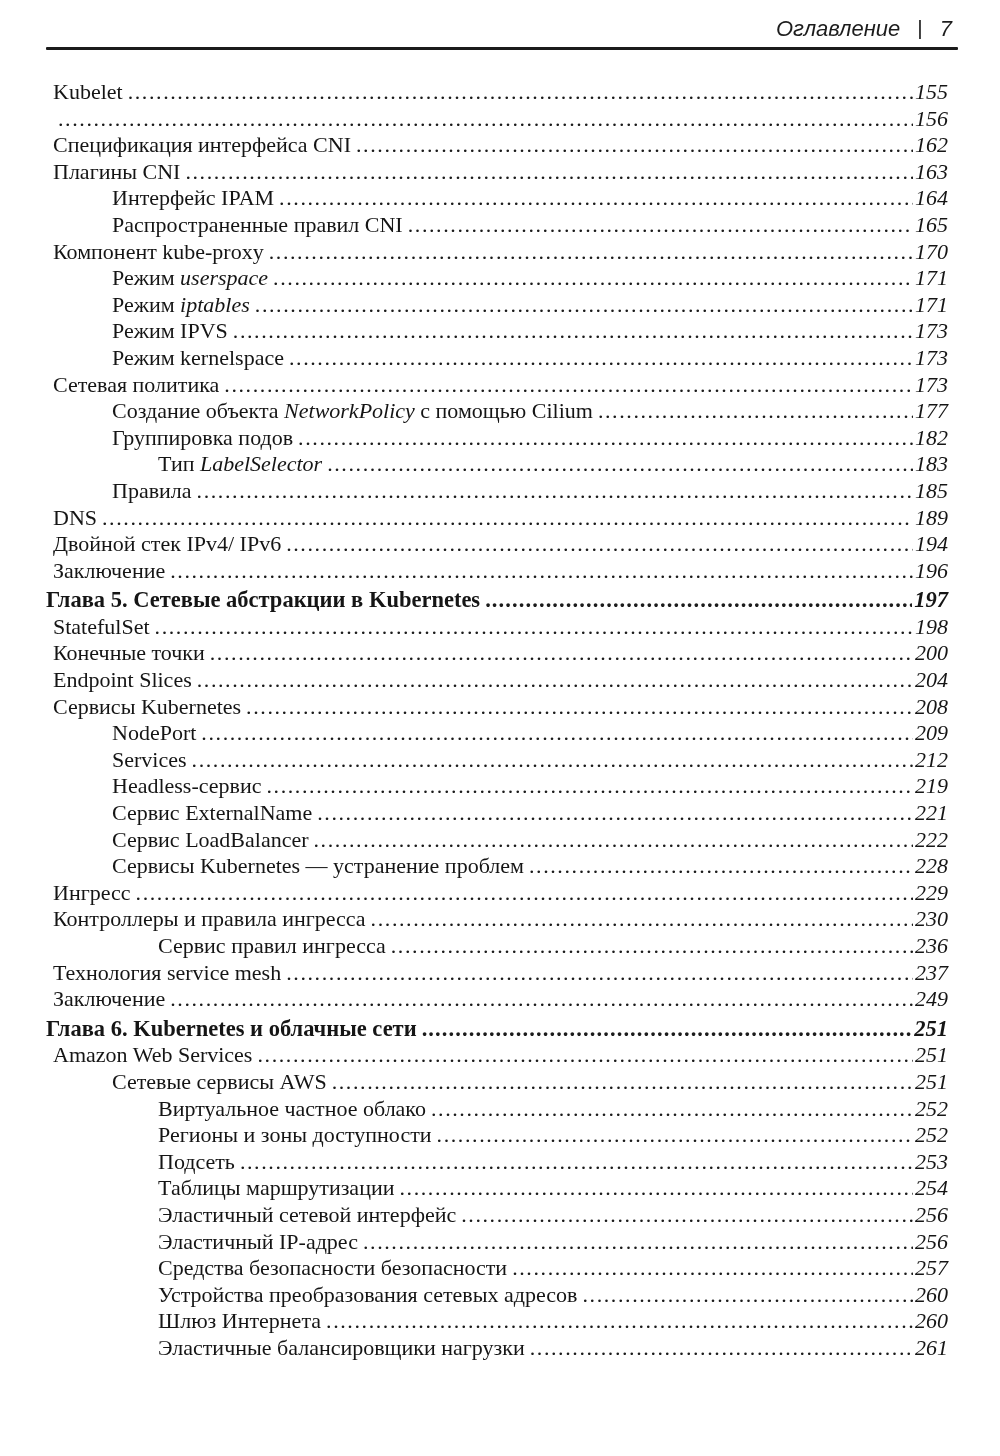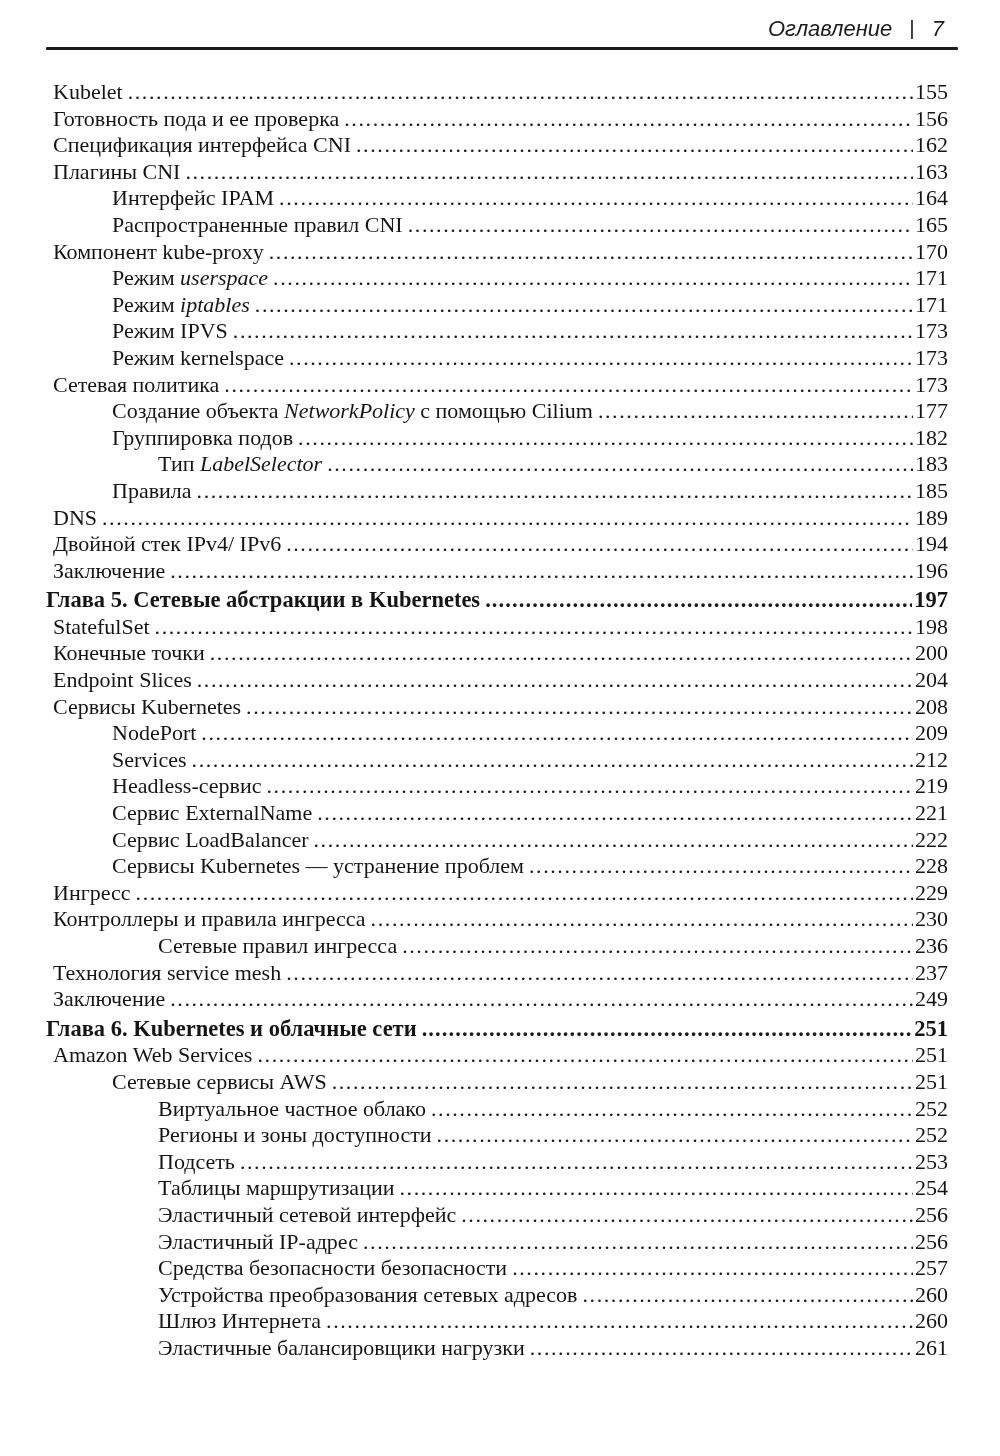--- a/index.html
+++ b/index.html
@@ -4,21 +4,21 @@
 <style>
   html, body { margin: 0; padding: 0; background: #ffffff; }
   body {
     width: 1000px; height: 1456px; position: relative; overflow: hidden;
     font-family: "Liberation Serif", serif; color: #151515;
   }
   .page { position: absolute; inset: 0; background: #ffffff; }
 
   
   .running-header {
-    position: absolute; top: 16px; right: 56px;
+    position: absolute; top: 16px; right: 48px;
     display: flex; align-items: baseline; gap: 17px;
     font-family: "Liberation Sans", sans-serif; font-style: italic;
     font-size: 22px; color: #1c1c1c;
   }
   .running-header .sep { font-style: normal; font-size: 21px; transform: translateY(-1px); }
   .header-rule {
     position: absolute; top: 47px; left: 46px; right: 42px; height: 3px;
     background: #1b1b1b; border-radius: 1px;
   }
 
@@ -31,21 +31,21 @@
   .row .label { flex: none; }
   .row .label em { font-style: italic; }
   .leader {
     flex: 1 1 auto; overflow: hidden; margin-left: 5px; margin-right: 2px;
     min-width: 10px;
   }
   .leader::after {
     content: "......................................................................................................................................................................................................................................................................................................";
     letter-spacing: 1.6px; color: #1b1b1b;
   }
-  .pagenum { flex: none; min-width: 32px; text-align: right; }
+  .pagenum { flex: none; min-width: 32px; text-align: right; font-style: italic; }
 
   .level-1 { padding-left: 9px; }
   .level-2 { padding-left: 68px; }
   .level-3 { padding-left: 114px; }
 
   .chapter {
     font-weight: bold; font-size: 22.5px; margin-top: 3px; padding-left: 2px;
   }
   .chapter .leader::after { letter-spacing: 1.1px; }
 </style>
@@ -62,21 +62,20 @@
 
   <div class="header-rule"></div>
 
   <main class="toc">
       <div class="row entry level-1">
         <span class="label"><span>Kubelet</span></span>
         <span class="leader"></span>
         <span class="pagenum">155</span>
       </div>
       <div class="row entry level-1">
-        <span class="label"><span>Готовность пода и ее проверка</span></span>
         <span class="leader"></span>
         <span class="pagenum">156</span>
       </div>
       <div class="row entry level-1">
         <span class="label"><span>Спецификация интерфейса CNI</span></span>
         <span class="leader"></span>
         <span class="pagenum">162</span>
       </div>
       <div class="row entry level-1">
         <span class="label"><span>Плагины CNI</span></span>
@@ -217,21 +216,21 @@
         <span class="label"><span>Ингресс </span></span>
         <span class="leader"></span>
         <span class="pagenum">229</span>
       </div>
       <div class="row entry level-1">
         <span class="label"><span>Контроллеры и правила ингресса </span></span>
         <span class="leader"></span>
         <span class="pagenum">230</span>
       </div>
       <div class="row entry level-3">
-        <span class="label"><span>Сетевые правил ингресса</span></span>
+        <span class="label"><span>Сервис правил ингресса</span></span>
         <span class="leader"></span>
         <span class="pagenum">236</span>
       </div>
       <div class="row entry level-1">
         <span class="label"><span>Технология service mesh </span></span>
         <span class="leader"></span>
         <span class="pagenum">237</span>
       </div>
       <div class="row entry level-1">
         <span class="label"><span>Заключение</span></span>

